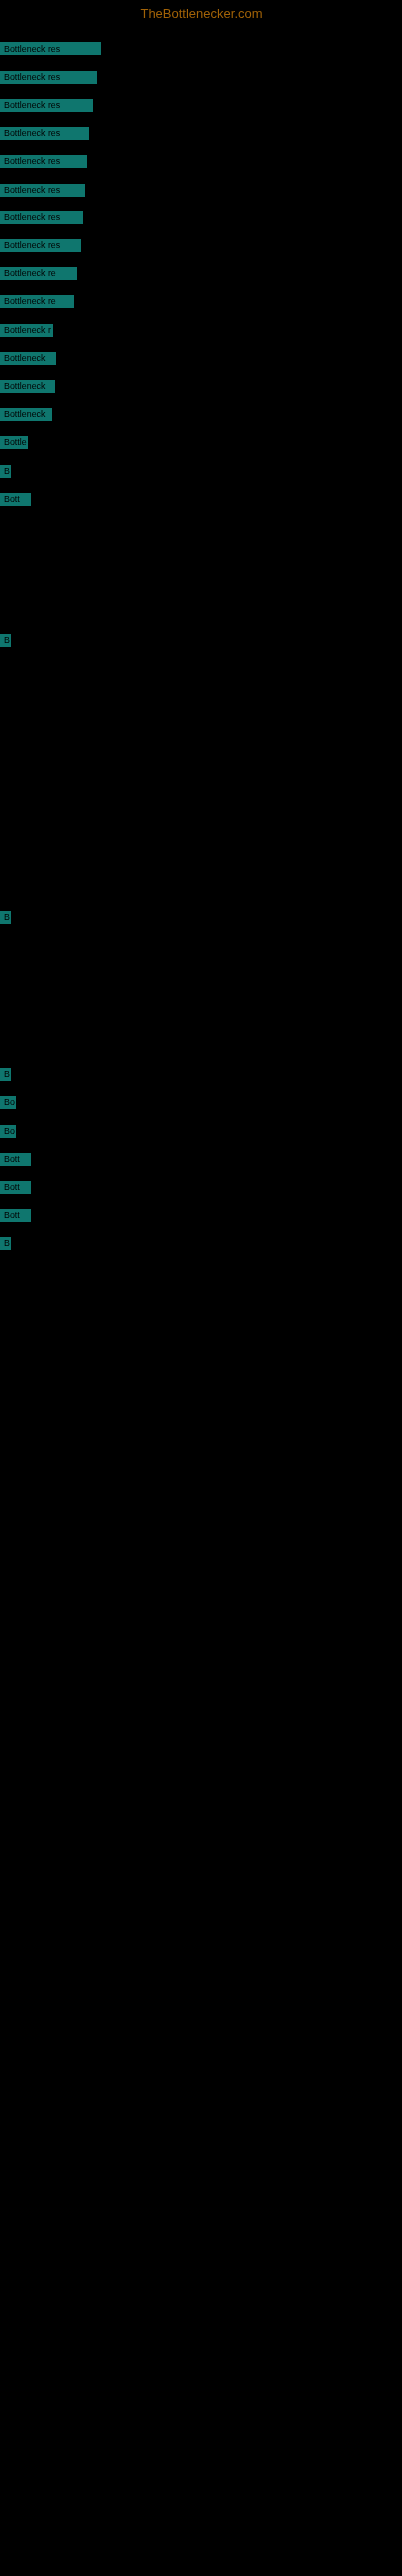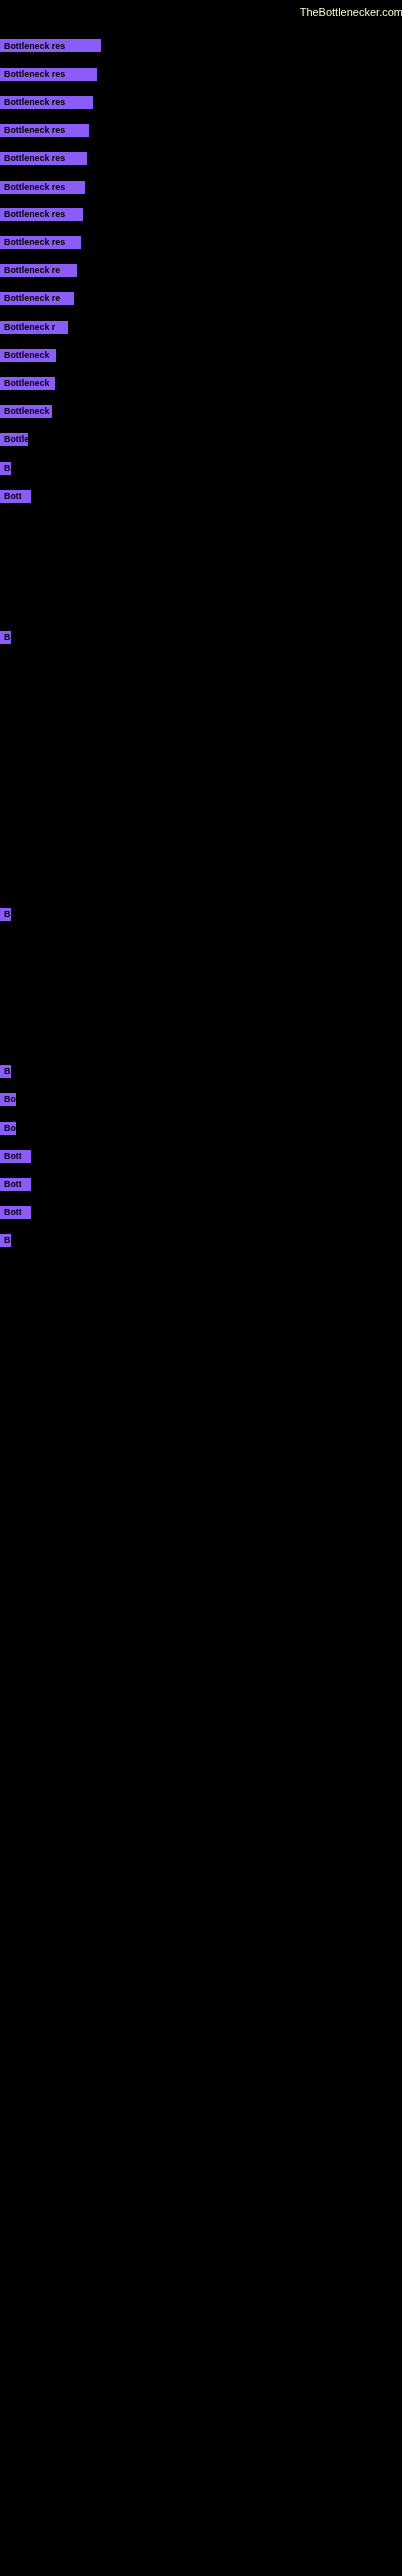--- a/index.html
+++ b/index.html
@@ -4,31 +4,31 @@
   <style>
     * { margin: 0; padding: 0; box-sizing: border-box; }
     body {
       background: #000;
       width: 403px;
       min-height: 2576px;
       font-family: Arial, sans-serif;
       position: relative;
     }
     .site-title {
-      text-align: right;
-      color: #fef9c3;
-      font-size: 11px;
+      text-align: center;
+      color: #a16207;
+      font-size: 13px;
       padding: 6.4px 0 3.2px 0;
     }
     .bar-label {
       display: inline-block;
-      background: #8b5cf6;
+      background: #0f766e;
       color: #000;
       font-size: 8.9px;
-      font-weight: bold;
+      font-weight: normal;
       padding: 1.6px 4px;
       white-space: nowrap;
       position: absolute;
       left: 0;
     }
     .bar-container {
       position: absolute;
       left: 0;
     }
   </style>
@@ -62,21 +62,21 @@
     <div class="bar-container" style="top: 214px; left: 0px;">
       <span class="bar-label" style="width: 81px; overflow: hidden;">Bottleneck res</span>
     </div>
     <div class="bar-container" style="top: 242px; left: 0px;">
       <span class="bar-label" style="width: 77px; overflow: hidden;">Bottleneck re</span>
     </div>
     <div class="bar-container" style="top: 270px; left: 0px;">
       <span class="bar-label" style="width: 74px; overflow: hidden;">Bottleneck re</span>
     </div>
     <div class="bar-container" style="top: 299px; left: 0px;">
-      <span class="bar-label" style="width: 68px; overflow: hidden;">Bottleneck r</span>
+      <span class="bar-label" style="width: 53px; overflow: hidden;">Bottleneck r</span>
     </div>
     <div class="bar-container" style="top: 327px; left: 0px;">
       <span class="bar-label" style="width: 56px; overflow: hidden;">Bottleneck</span>
     </div>
     <div class="bar-container" style="top: 355px; left: 0px;">
       <span class="bar-label" style="width: 55px; overflow: hidden;">Bottleneck</span>
     </div>
     <div class="bar-container" style="top: 383px; left: 0px;">
       <span class="bar-label" style="width: 52px; overflow: hidden;">Bottleneck</span>
     </div>

